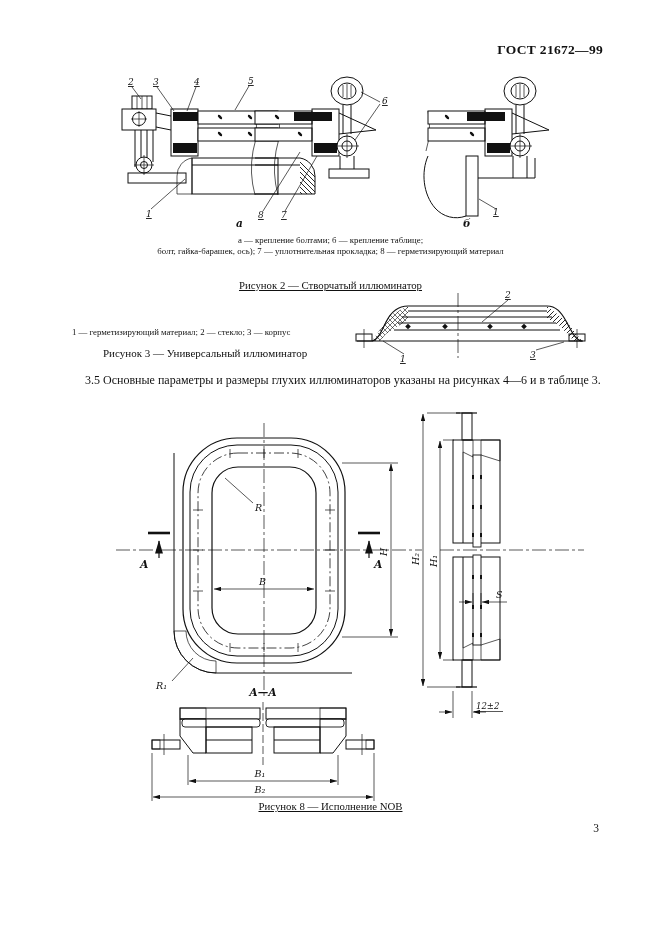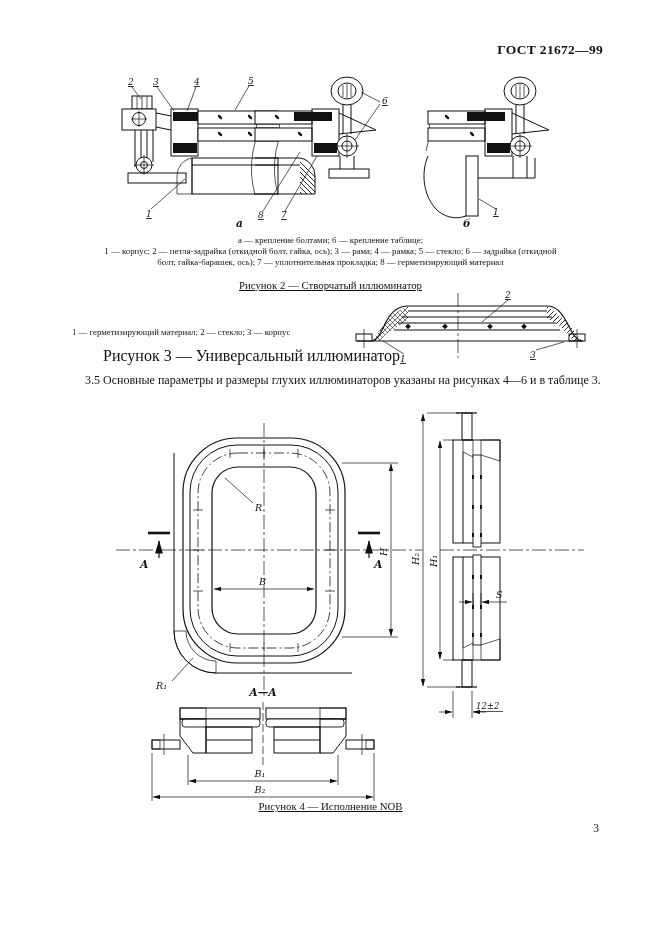--- a/index.html
+++ b/index.html
@@ -5,21 +5,21 @@
   html,body{margin:0;padding:0;background:#777;}
   #page{position:relative;width:661px;height:936px;background:#ffffff;overflow:hidden;
         font-family:"Liberation Serif","DejaVu Serif",serif;color:#111;}
   #page svg{position:absolute;}
 
   .hdr{position:absolute;top:42px;right:58px;font-size:13.5px;font-weight:bold;letter-spacing:.3px;}
   .legend{position:absolute;left:40px;width:581px;text-align:center;font-size:8.8px;line-height:10.8px;}
   .legend .ln1{display:block;}
   .figcap{position:absolute;left:0;width:661px;text-align:center;font-size:10.8px;text-decoration:underline;}
   .fig3legend{position:absolute;left:72px;top:327px;font-size:8.8px;text-align:center;}
-  .fig3cap{position:absolute;left:103px;top:347px;font-size:16px;}
+  .fig3cap{position:absolute;left:103px;top:347px;font-size:11px;}
   .para{position:absolute;left:60px;top:373px;width:541px;font-size:12px;line-height:14.5px;
         text-align:justify;text-indent:25px;}
   .pagenum{position:absolute;top:822px;right:62px;font-size:11.5px;}
 
   
   .ln{stroke:#111;stroke-width:1;fill:none;}
   .ln12{stroke:#111;stroke-width:1.2;fill:none;}
   .thin{stroke:#111;stroke-width:.7;fill:none;}
   .thick{stroke:#111;stroke-width:2.6;fill:none;}
   .wht{fill:#fff;stroke:#111;stroke-width:1;}
@@ -175,21 +175,20 @@
       <line x1="383" y1="106" x2="440" y2="106" class="ln"></line>
       <line x1="440" y1="86" x2="440" y2="106" class="ln"></line>
       <line x1="401" y1="137" x2="384" y2="127" class="thin"></line>
       <text x="398" y="143" class="ctxt">1</text>
       <text x="368" y="155" class="btxt">б</text>
     </g>
   </svg>
 
   <div class="legend" style="top:235px">
     <span class="ln1">а — крепление болтами; б — крепление таблице;</span>
-    <span class="ln1">1 — корпус; 2 — петля-задрайка (откидной болт, гайка, ось); 3 — рама; 4 — рамка; 5 — стекло; 6 — задрайка (откидной</span>
     <span class="ln1">болт, гайка-барашек, ось); 7 — уплотнительная прокладка; 8 — герметизирующий материал</span>
   </div>
   <div class="figcap" style="top:279px">Рисунок 2 — Створчатый иллюминатор</div>
 
   <div class="fig3legend">1 — герметизирующий материал; 2 — стекло; 3 — корпус</div>
   <div class="fig3cap">Рисунок 3 — Универсальный иллюминатор</div>
 
   <svg style="left:350px;top:290px" width="260" height="82" viewBox="0 0 260 82">
     <defs>
       <pattern id="f3h1" patternUnits="userSpaceOnUse" width="5" height="5">
@@ -377,16 +376,16 @@
       <line x1="129" y1="376" x2="277" y2="376" class="thin" marker-start="url(#f4arr)" marker-end="url(#f4arr)"></line>
       <text x="200" y="372" text-anchor="middle" class="dtxt">В₁</text>
 
       <line x1="92" y1="348" x2="92" y2="396" class="thin"></line>
       <line x1="314" y1="348" x2="314" y2="396" class="thin"></line>
       <line x1="93" y1="392" x2="313" y2="392" class="thin" marker-start="url(#f4arr)" marker-end="url(#f4arr)"></line>
       <text x="200" y="388" text-anchor="middle" class="dtxt">В₂</text>
     </g>
   </svg>
 
-  <div class="figcap" style="top:800px">Рисунок 4 — Исполнение NOB</div>
+  <div class="figcap" style="top:800px">Рисунок 8 — Исполнение NOB</div>
 
   <div class="pagenum">3</div>
 </div>
 
 </body></html>

